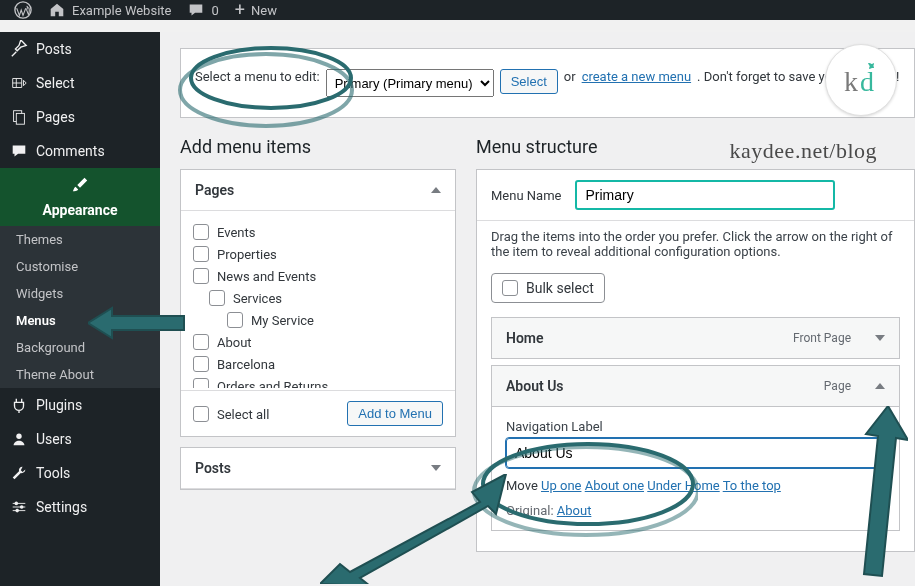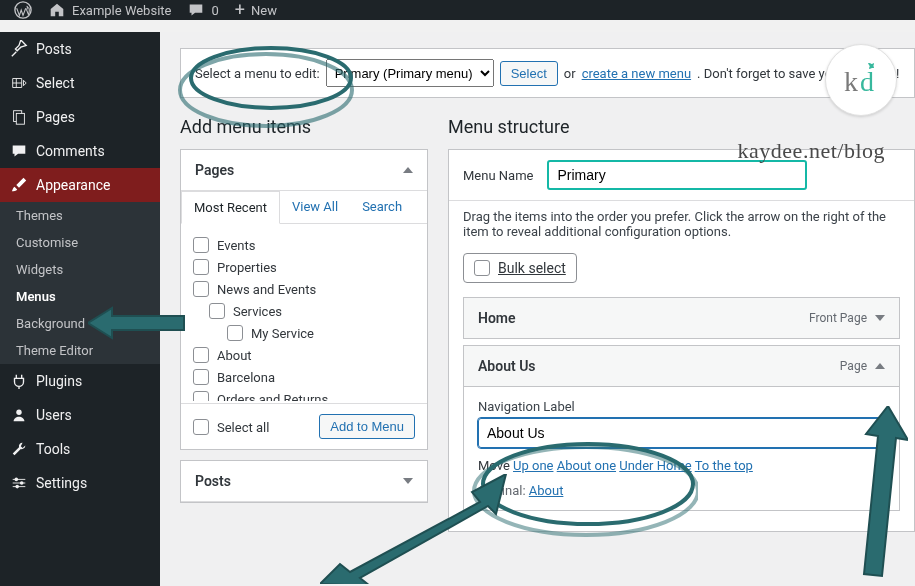--- a/index.html
+++ b/index.html
@@ -1,69 +1,69 @@
 <!DOCTYPE html>
 <html><head>
 <meta charset="utf-8">
 <style>
 * { box-sizing: border-box; margin: 0; padding: 0; }
 body { font-family: -apple-system, BlinkMacSystemFont, "Segoe UI", Roboto, sans-serif; font-size: 13px; color: #32373c; background: #f1f1f1; width: 915px; height: 586px; overflow: hidden; position: relative; }
 .admin-bar { height: 20px; background: #1d2327; color: #c3c4c7; display: flex; align-items: center; padding: 0 6px; font-size: 13px; }
 .admin-bar .ab-item { padding: 0 8px; display:flex; align-items:center; gap:6px; height:32px; }
 .side { position:absolute; left:0; top:32px; bottom:0; width:160px; background:#1d2327; color:#fff; }
 .menu-item { display:flex; align-items:center; padding:8px 10px; color:#f0f0f1; font-size:14px; gap:8px; }
-.menu-item.active { background:#7f1d1d; color:#fff; font-weight:400; position:relative; }
+.menu-item.active { background:#14532d; color:#fff; font-weight:700; position:relative;flex-direction:column; }
 .menu-item.active::after { content:""; position:absolute; right:-8px; top:50%; transform:translateY(-50%); border:8px solid transparent; border-left-color:#2271b1; display:none;}
 .submenu { background:#2c3338; }
 .sub-item { padding:6px 12px 6px 16px; color:#c3c4c7; font-size:13px; }
 .sub-item.current { color:#fff; font-weight:600; }
 .content { position:absolute; left:160px; top:32px; right:0; bottom:0; background:#f0f0f1; padding:16px 0 0 20px; overflow:hidden;}
-.notice-bar { background:#fff; border:1px solid #c3c4c7; padding:10px 14px; margin-right:0; display:flex; align-items:center; gap:6px; font-size:13px;}
+.notice-bar { background:#fff; border:1px solid #c3c4c7; padding:20px 14px; margin-right:0; display:flex; align-items:flex-start; gap:6px; font-size:13px;}
 .notice-bar select { padding:2px 4px; font-size:13px; height:28px; }
 .btn { border:1px solid #2271b1; color:#2271b1; background:#f6f7f7; padding:4px 10px; border-radius:3px; font-size:13px; cursor:pointer;}
 .link { color:#2271b1; text-decoration:underline; }
 .columns { display:flex; gap:20px; margin-top:18px; }
 .col { }
 .col h2 { font-size:18px; font-weight:400; color:#1d2327; margin-bottom:12px; }
-.left-col { width:248px; }
+.left-col { width:276px; }
 .right-col { flex:1; min-width:420px; }
 .accordion { border:1px solid #c3c4c7; background:#fff; margin-bottom:10px;}
 .acc-head { padding:12px 14px; font-weight:600; font-size:14px; display:flex; justify-content:space-between; align-items:center; border-bottom:1px solid #dcdcde; cursor:pointer;}
 .acc-body { padding:0; }
 .tabs { display:flex; border-bottom:1px solid #dcdcde; }
 .tab { padding:8px 12px; font-size:13px; color:#2271b1; cursor:pointer; }
 .tab.active { border:1px solid #dcdcde; border-bottom:1px solid #fff; margin-bottom:-1px; background:#fff; color:#1d2327; }
 .page-list { height:175px; overflow-y:scroll; padding:8px 8px 8px 10px; border:0; margin:2px; }
 .pl-row { display:flex; align-items:flex-end; gap:8px; padding:3px 0; font-size:13px;}
 .pl-row.indent1 { padding-left:16px; }
 .pl-row.indent2 { padding-left:34px; }
 .cb { width:16px; height:16px; border:1px solid #8c8f94; border-radius:3px; background:#fff; }
 .acc-footer { display:flex; justify-content:space-between; align-items:center; padding:10px 12px; border-top:1px solid #dcdcde;}
 .mn-row { display:flex; align-items:center; gap:14px; padding:10px 14px; }
 .mn-row input[type=text] { border:2px solid #14b8a6; padding:5px 8px; font-size:14px; width:260px; border-radius:3px;}
 .hint { padding:8px 14px; font-size:13px; color:#3c434a;}
 .bulk { margin:6px 14px 14px; }
-.bulk-btn { border:1px solid #8c8f94; border-radius:4px; padding:6px 10px; display:inline-flex; align-items:center; gap:8px; font-size:14px; background:#fff;text-decoration:underline;}
+.bulk-btn { border:1px solid #8c8f94; border-radius:4px; padding:6px 10px; display:inline-flex; align-items:center; gap:8px; font-size:14px; background:#fff;}
 .menu-item-box { border:1px solid #c3c4c7; background:#f6f7f7; margin:0 14px 6px 14px; }
 .mi-head { display:flex; justify-content:space-between; align-items:center; padding:12px 14px; font-weight:600; font-size:14px;text-align:right;}
-.mi-type { color:#646970; font-weight:400; font-size:12px; display:flex; align-items:center; gap:8px;}
+.mi-type { color:#646970; font-weight:400; font-size:12px; display:flex; align-items:center; gap:24px;}
 .mi-body { border-top:1px solid #c3c4c7; padding:12px 14px; font-size:13px; background:#fff;}
 .mi-body label { color:#3c434a; font-size:13px; display:block; margin-bottom:4px;}
 .mi-body input.nav { border:1px solid #2271b1; outline:1px solid #2271b1; padding:6px 8px; width:100%; font-size:14px; border-radius:3px;}
 .move-row { margin-top:10px; }
 .orig { margin-top:10px; color:#646970; }
 .tri { width:0;height:0;border-left:5px solid transparent;border-right:5px solid transparent;}
 .tri.up { border-bottom:6px solid #787c82; }
 .tri.down { border-top:6px solid #787c82; }
 
 .anno { position:absolute; pointer-events:none; }
 .arrow-shape { fill:#2a6b6f; stroke:#1f4f52; stroke-width:2; }
 .circ { fill:none; stroke:#2a6b6f; stroke-width:4; }
 .kd-badge { position:absolute; right:18px; top:44px; width:72px; height:72px; border-radius:50%; background:#fff; border:1px solid #e0e0e0; display:flex; align-items:center; justify-content:center; box-shadow:0 1px 3px rgba(0,0,0,.15);}
-.kd-text { position:absolute; right:30px; top:138px; font-size:22px; color:#4a4a4a; letter-spacing:.5px; font-family: Georgia, serif; }
+.kd-text { position:absolute; right:38px; top:138px; font-size:22px; color:#4a4a4a; letter-spacing:.5px; font-family: Georgia, serif; }
 svg.mi { width:18px; height:18px; fill:currentColor;}
 </style>
 </head>
 <body>
 
 <div class="admin-bar">
   <div class="ab-item">
     <svg class="mi" viewBox="0 0 20 20">
         <circle cx="10" cy="10" r="9" fill="none" stroke="#c3c4c7" stroke-width="1.5"></circle>
         <path d="M3 8l3 8 2-6 2 6 3-8M14 6c1 0 1 1 1 1 0 1-1 2-1 3l2 5c1-1 1-3 1-5 0-1 0-2-1-3" fill="none" stroke="#c3c4c7" stroke-width="1.2"></path>
@@ -119,21 +119,21 @@
       </svg>
     <span>Appearance</span>
     <div style="position:absolute;right:-11px;top:0;bottom:0;width:0;height:0;border:18px solid transparent;border-left:11px solid #2271b1;border-right:0;"></div>
   </div>
   <div class="submenu">
     <div class="sub-item">Themes</div>
     <div class="sub-item">Customise</div>
     <div class="sub-item">Widgets</div>
     <div class="sub-item current">Menus</div>
     <div class="sub-item">Background</div>
-    <div class="sub-item">Theme Editor</div>
+    <div class="sub-item">Theme About</div>
   </div>
   <div class="menu-item">
       <svg class="mi" viewBox="0 0 20 20">
         <path d="M7 3v4M13 3v4M5 7h10v4a5 5 0 01-10 0zM10 16v3" stroke="#f0f0f1" fill="none" stroke-width="1.5"></path>
       </svg>
       <span>Plugins</span>
     </div>
   <div class="menu-item">
       <svg class="mi" viewBox="0 0 20 20">
         <circle cx="10" cy="7" r="3" fill="#f0f0f1"></circle>
@@ -171,25 +171,20 @@
   <div class="columns">
 
     <div class="col left-col">
       <h2>Add menu items</h2>
       <div class="accordion">
         <div class="acc-head">
           <span>Pages</span>
           <span class="tri up"></span>
         </div>
         <div class="acc-body">
-          <div class="tabs">
-            <div class="tab active">Most Recent</div>
-            <div class="tab">View All</div>
-            <div class="tab">Search</div>
-          </div>
           <div class="page-list">
             <div class="pl-row">
                 <span class="cb"></span>
                 <span>Events</span>
               </div>
             <div class="pl-row">
                 <span class="cb"></span>
                 <span>Properties</span>
               </div>
             <div class="pl-row">

